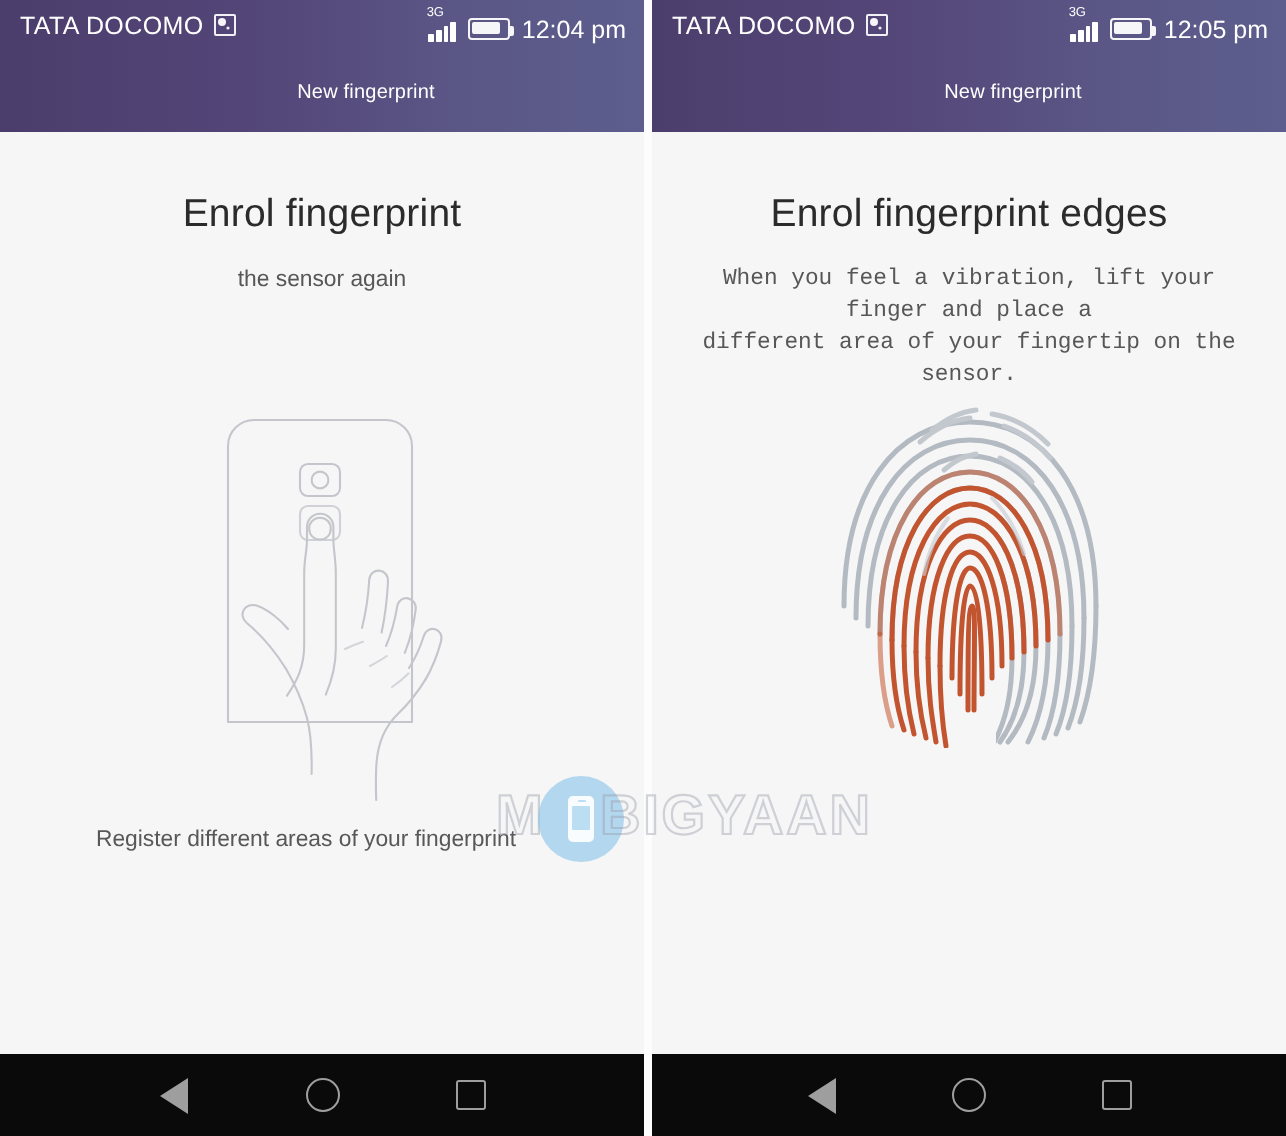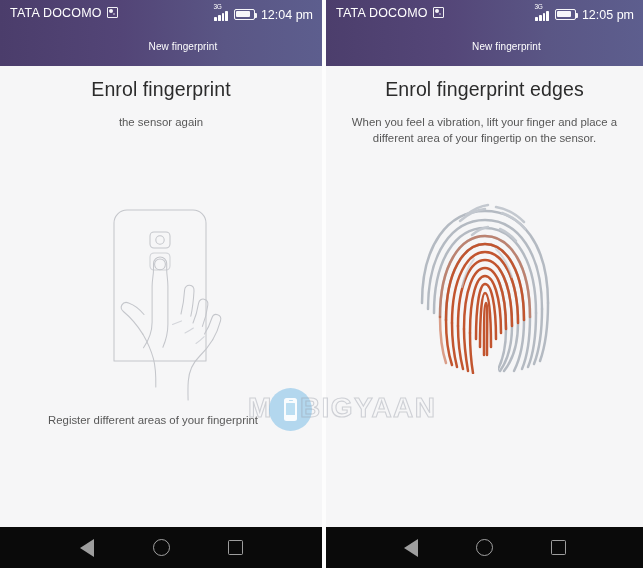--- a/index.html
+++ b/index.html
@@ -133,38 +133,38 @@
     color: #ffffff;
     letter-spacing: .1px;
     padding-left: 44px;
   }
 
   
   .content {
     flex: 1 1 auto;
     position: relative;
     background: #f6f6f7;
-    padding-top: 12px;
+    padding-top: 30px;
   }
   .headline {
     text-align: center;
     font-size: 19.5px;
     color: #2b2b2b;
     font-weight: 400;
     letter-spacing: .1px;
   }
   .subtext {
     margin: 13px auto 0;
     text-align: center;
     font-size: 11.4px;
     line-height: 16px;
     color: #575757;
     max-width: 292px;
   }
-  .panel-right .subtext { max-width: 268px; }
+  .panel-right .subtext { max-width: 268px; font-family: Liberation Mono, monospace; }
 
   .art {
     position: absolute;
     left: 0; right: 0;
   }
   .art-left  { top: 140px; display: flex; justify-content: center; }
   .art-right { top: 133px; display: flex; justify-content: center; }
 
   .caption {
     position: absolute;

